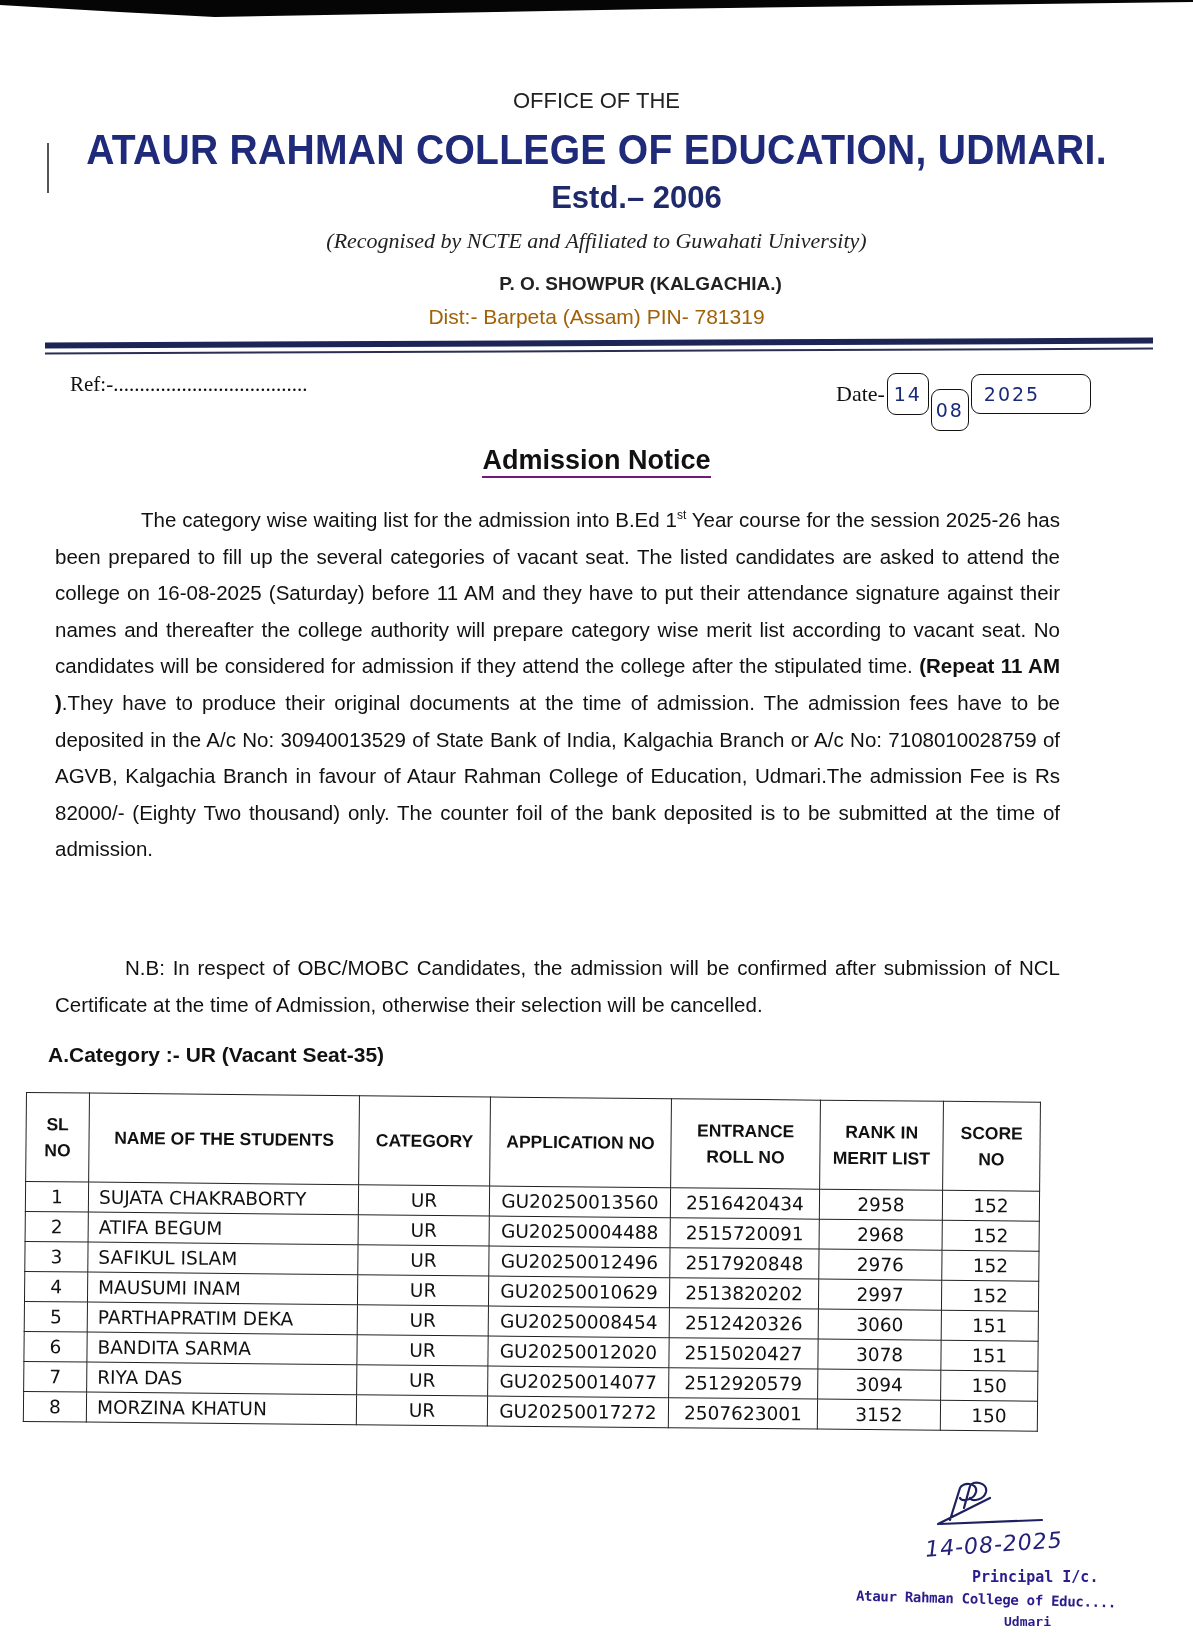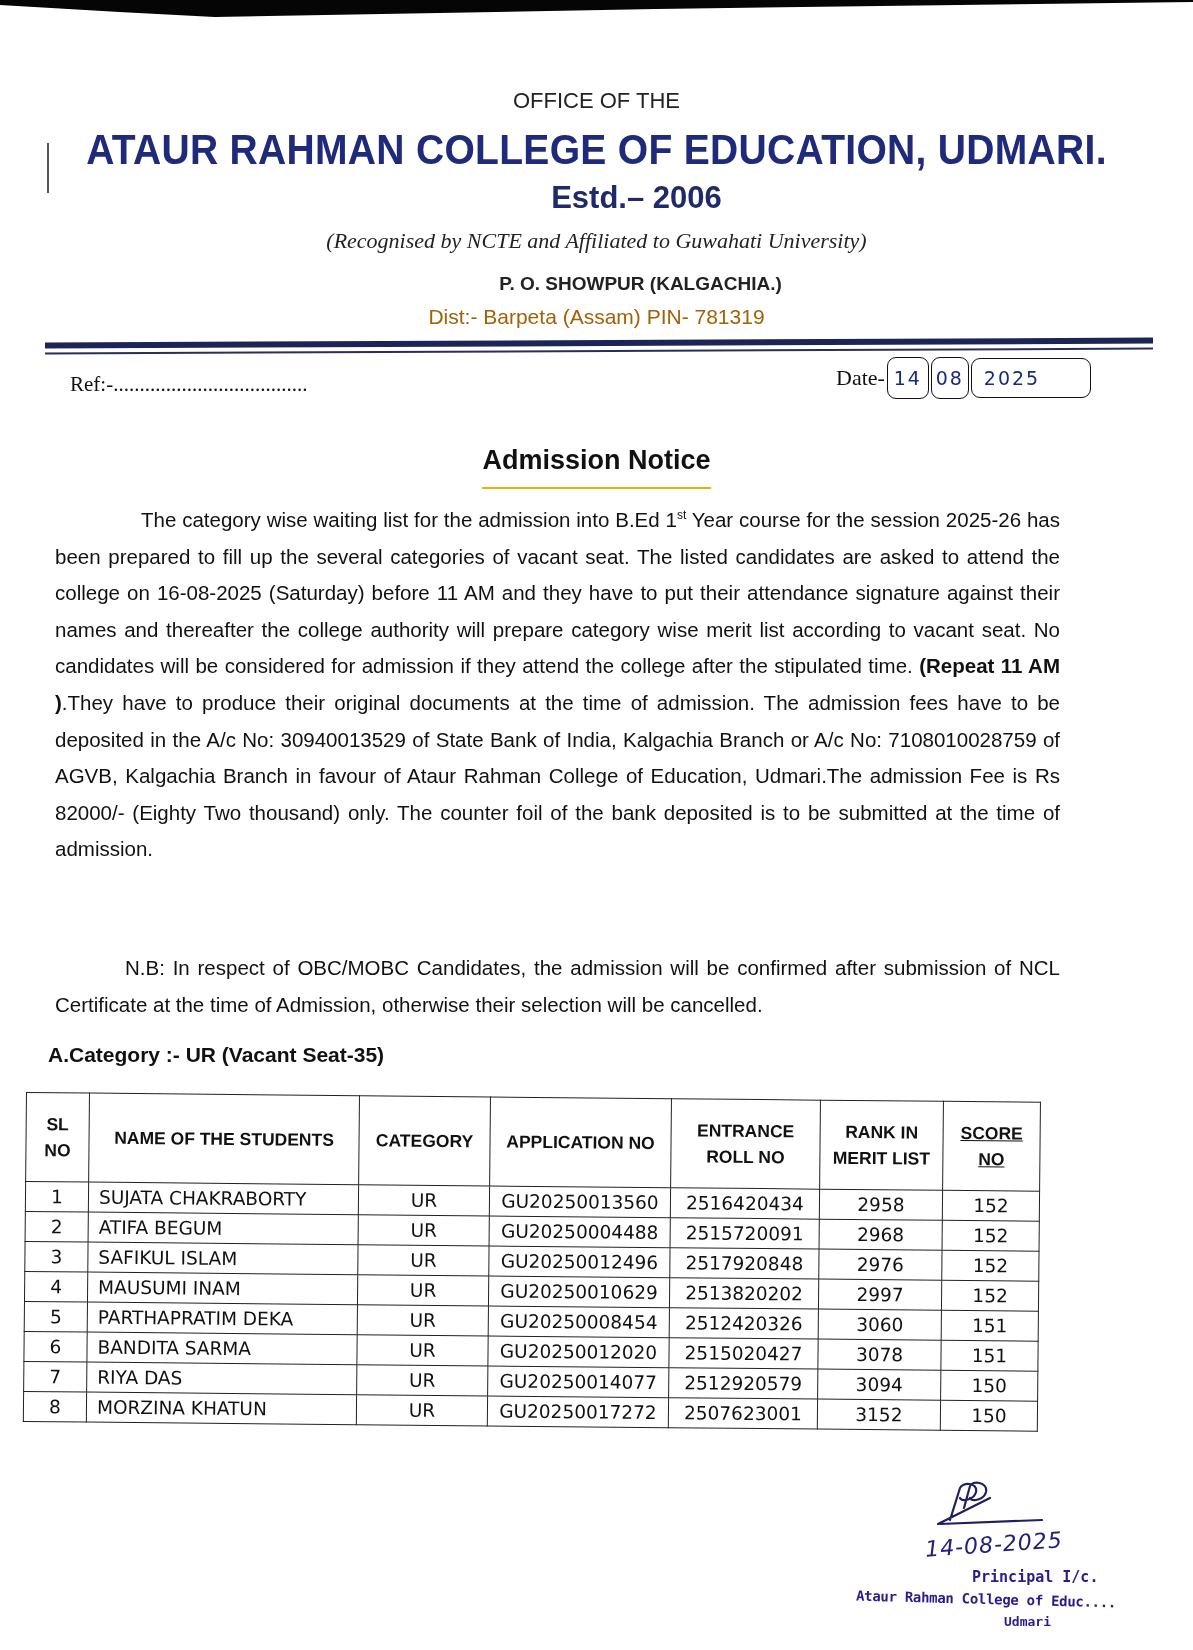--- a/index.html
+++ b/index.html
@@ -48,21 +48,21 @@
   .date-box {
     border: 1.5px solid #111; border-radius: 9px; height: 40px;
     display: flex; align-items: center; justify-content: center;
     font-family: "DejaVu Sans", sans-serif; font-size: 19px; color: #1a2a7a;
     margin-left: 2px; letter-spacing: 2px;
   }
   .title {
     position: absolute; left: 0; width: 1193px; top: 445px; text-align: center;
     font-size: 27px; font-weight: bold;
   }
-  .title span { border-bottom: 2px solid #eab308; padding-bottom: 12px; margin-top: 33px; }
+  .title span { border-bottom: 2px solid #701a75; padding-bottom: 1px; margin-top: 33px; }
   .para {
     position: absolute; left: 55px; width: 1005px; font-size: 20.5px;
     line-height: 36.6px; text-align: justify; color: #111;
   }
   .para1 { top: 502px; text-indent: 86px; }
   .para2 { top: 950px; text-indent: 70px; }
   .bold { font-weight: bold; }
   sup { font-size: 12px; line-height: 0; }
   .cat-heading {
     position: absolute; left: 48px; top: 1043px; font-size: 21px; font-weight: bold;
@@ -79,21 +79,21 @@
     transform-origin: center;
   }
   table.list td { height: 29px; line-height: 28px; text-align: center; }
   table.list td.name { text-align: left; padding-left: 10px; }
   .c-sl { width: 50px; }
   .c-name { width: 257px; }
   .c-cat { width: 118px; }
   .c-app { width: 168px; }
   .c-roll { width: 136px; }
   .c-rank { width: 110px; }
-  .c-score { width: 84px; text-decoration: underline; }
+  .c-score { width: 84px; }
   .sign {
     position: absolute; left: 930px; top: 1480px; width: 120px; height: 50px;
   }
   .sign-date {
     position: absolute; left: 925px; top: 1532px; font-family: "DejaVu Sans", sans-serif;
     font-size: 22px; color: #23207a; font-style: italic; letter-spacing: 1px;
     transform: rotate(-4deg);
   }
   .stamp1 {
     position: absolute; left: 942px; top: 1568px; font-family: "DejaVu Sans Mono", monospace;
@@ -125,21 +125,21 @@
 <div class="rule-thick"></div>
 <div class="rule-thin"></div>
 
 <div class="ref">
   <span>Ref:-</span><span>.....................................</span>
 </div>
 
 <div class="date-wrap">
   <span>Date-</span>
   <span class="date-box" style="width:40px;">14</span>
-  <span class="date-box" style="width:36px;">08</span>
+  <span class="date-box" style="width:36px;margin-top:32px;">08</span>
   <span class="date-box" style="width:120px; justify-content:flex-start; padding-left:12px; box-sizing:border-box;">2025</span>
 </div>
 
 <div class="title"><span>Admission Notice</span></div>
 
 <div class="para para1"><span>The category wise waiting list for the admission into B.Ed 1</span><sup>st</sup><span> Year course for the session 2025-26 has been prepared to fill up the several categories of vacant seat. The listed  candidates are asked to attend the college on 16-08-2025 (Saturday) before 11 AM and they have to put their attendance signature against their names and thereafter the college authority will prepare category wise merit list according to vacant seat. No candidates will be considered for admission if they attend the college after the stipulated time. </span><span class="bold">(Repeat 11 AM )</span><span>.They have to produce their original documents at the time of admission. The admission fees have to be deposited in the A/c No: 30940013529 of State Bank of India, Kalgachia Branch or A/c No: 7108010028759 of AGVB, Kalgachia Branch in favour of Ataur Rahman College of Education, Udmari.The admission Fee is Rs 82000/- (Eighty Two thousand) only. The counter foil of the bank deposited is to be submitted at the time of admission.</span></div>
 
 <div class="para para2">N.B: In respect of OBC/MOBC Candidates, the admission will be confirmed after submission of NCL Certificate at the time of Admission, otherwise their selection will be cancelled.</div>
 
 <div class="cat-heading">A.Category :- UR (Vacant Seat-35)</div>

